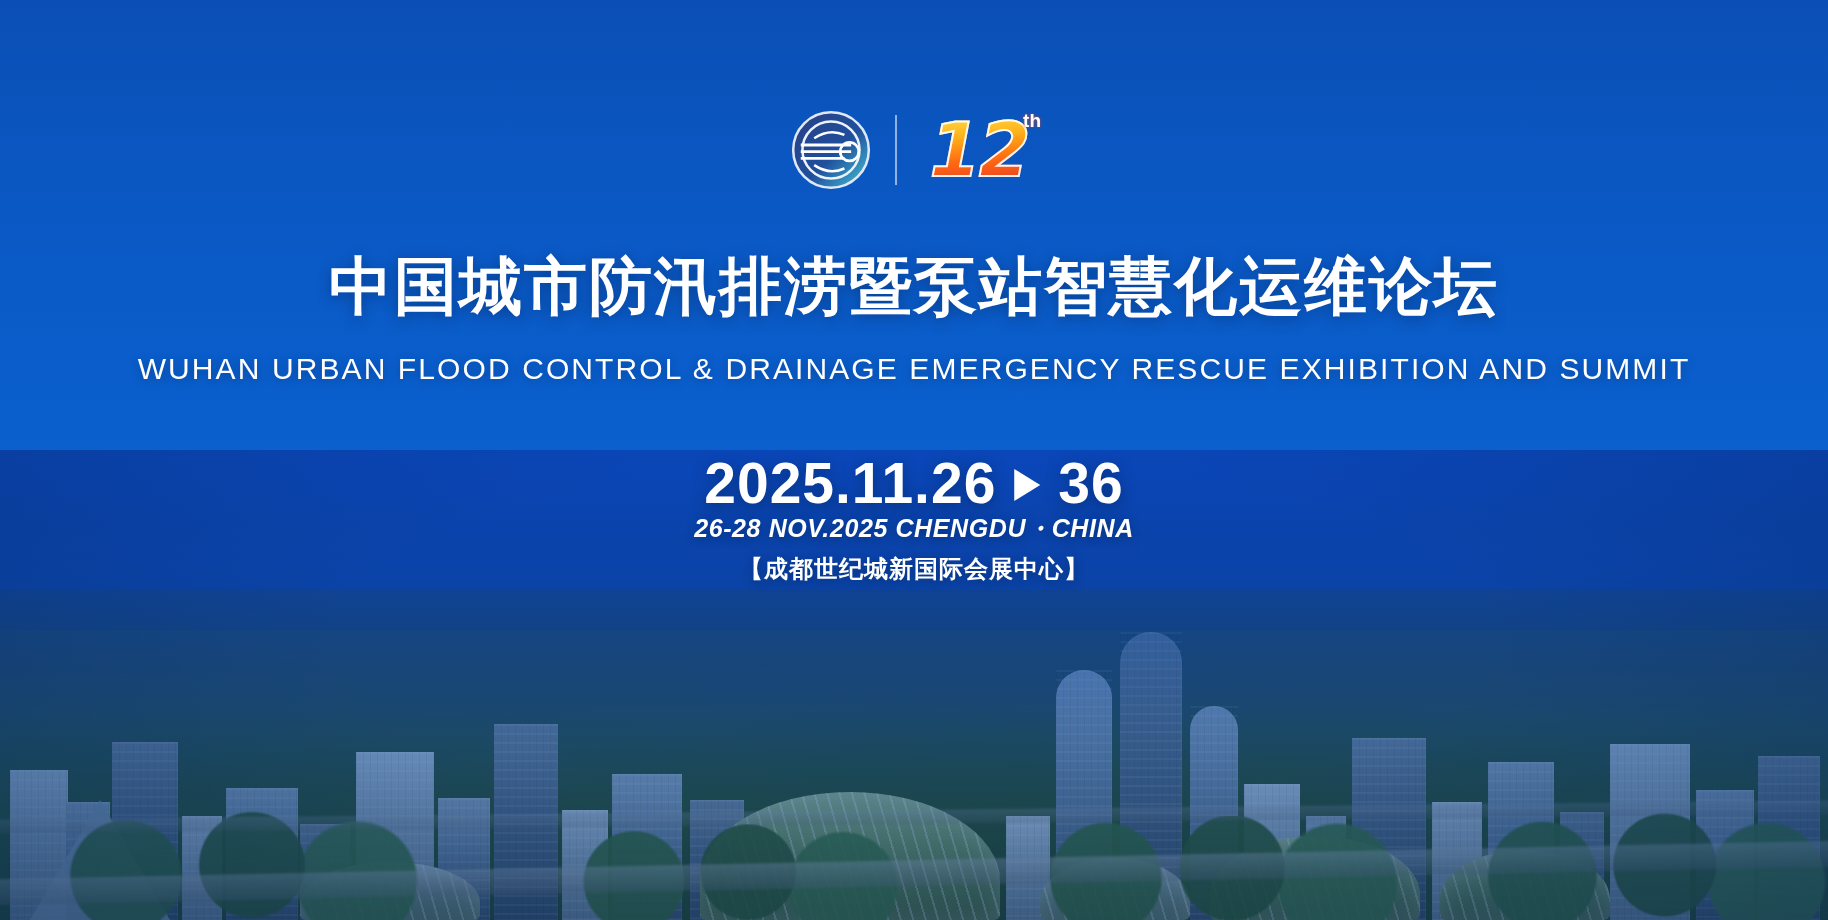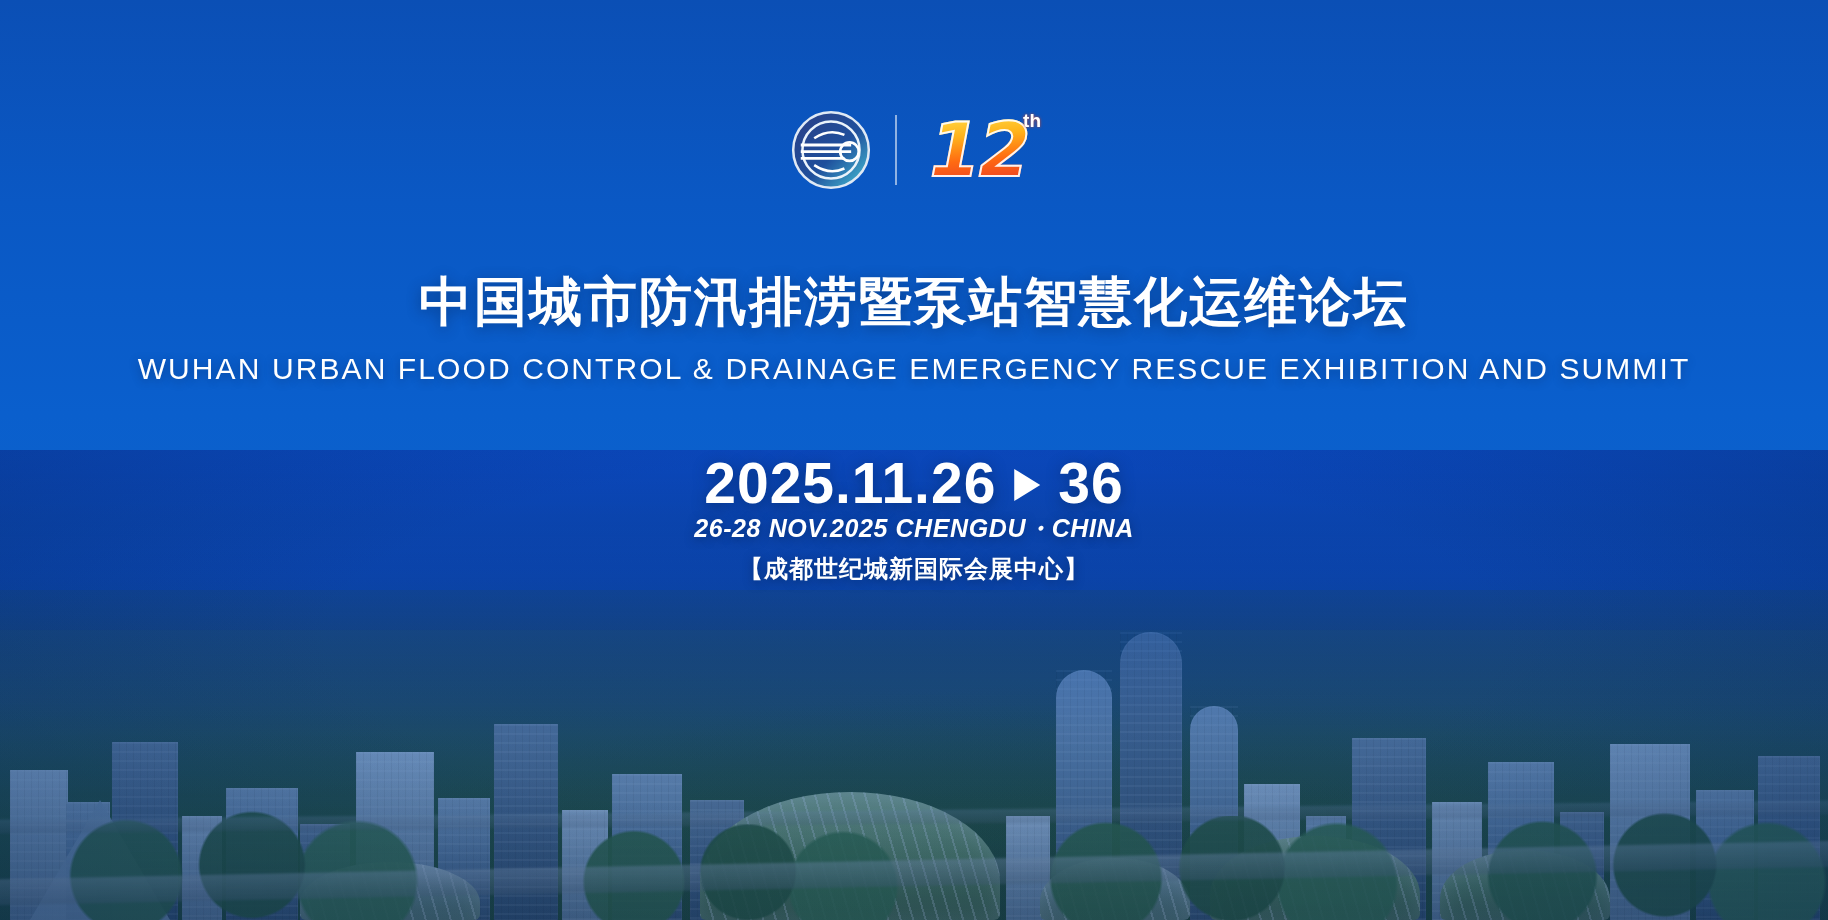--- a/index.html
+++ b/index.html
@@ -151,24 +151,23 @@
     font-size:19.5px; font-weight:bold; color:#ffffff;
     letter-spacing:.3px;
   }
   .org-en sup{ font-size:11px; vertical-align:super; }
 
   
   .title-cn{
     position:absolute; top:255px; left:50%; transform:translateX(-50%);
     white-space:nowrap;
     font-family:"DejaVu Sans","Liberation Sans",sans-serif;
-    font-size:53px; font-weight:bold; color:#ffffff;
+    font-size:63px; font-weight:bold; color:#ffffff;
     letter-spacing:2px; line-height:1;
     text-shadow:0 3px 14px rgba(3,32,78,.45);
-    margin-top:20px;
   }
   .title-en{
     position:absolute; top:352px; left:50%; transform:translateX(-50%);
     white-space:nowrap;
     font-size:30px; font-weight:normal; color:#ffffff;
     letter-spacing:2.1px;
     text-shadow:0 2px 10px rgba(3,32,78,.4);
   }
 
   

